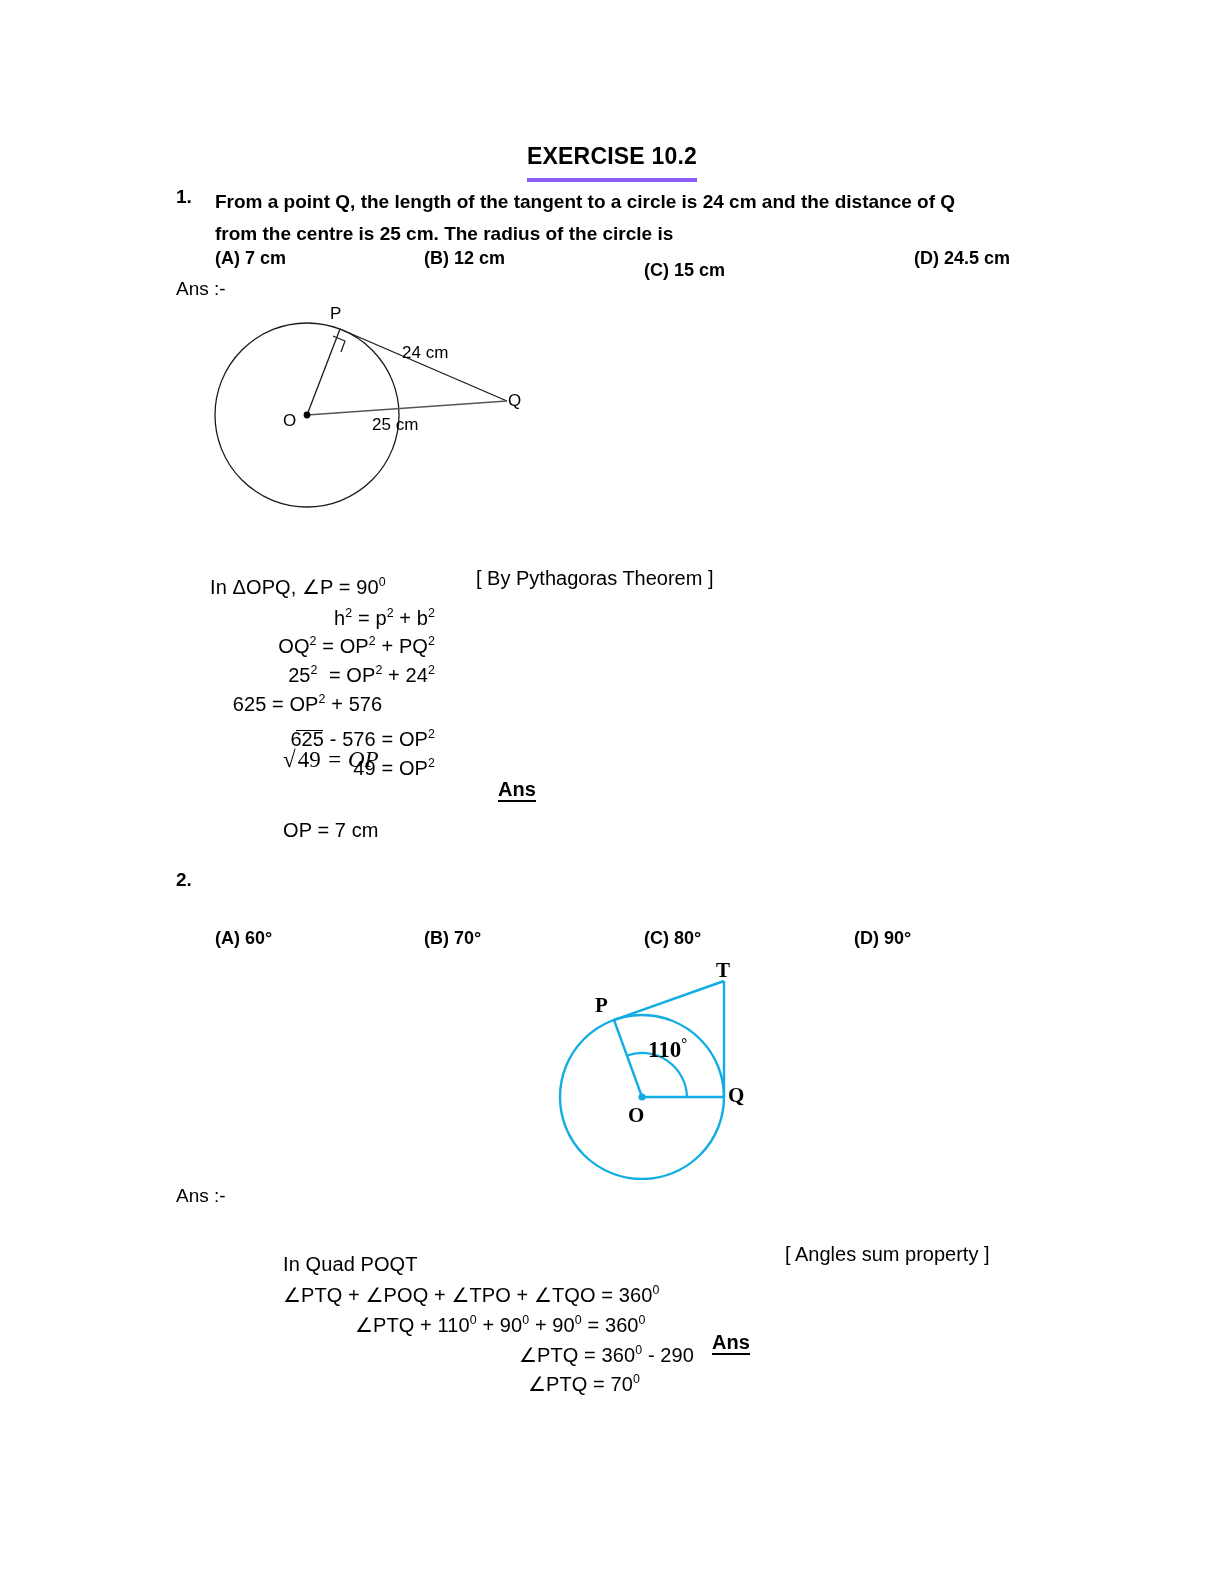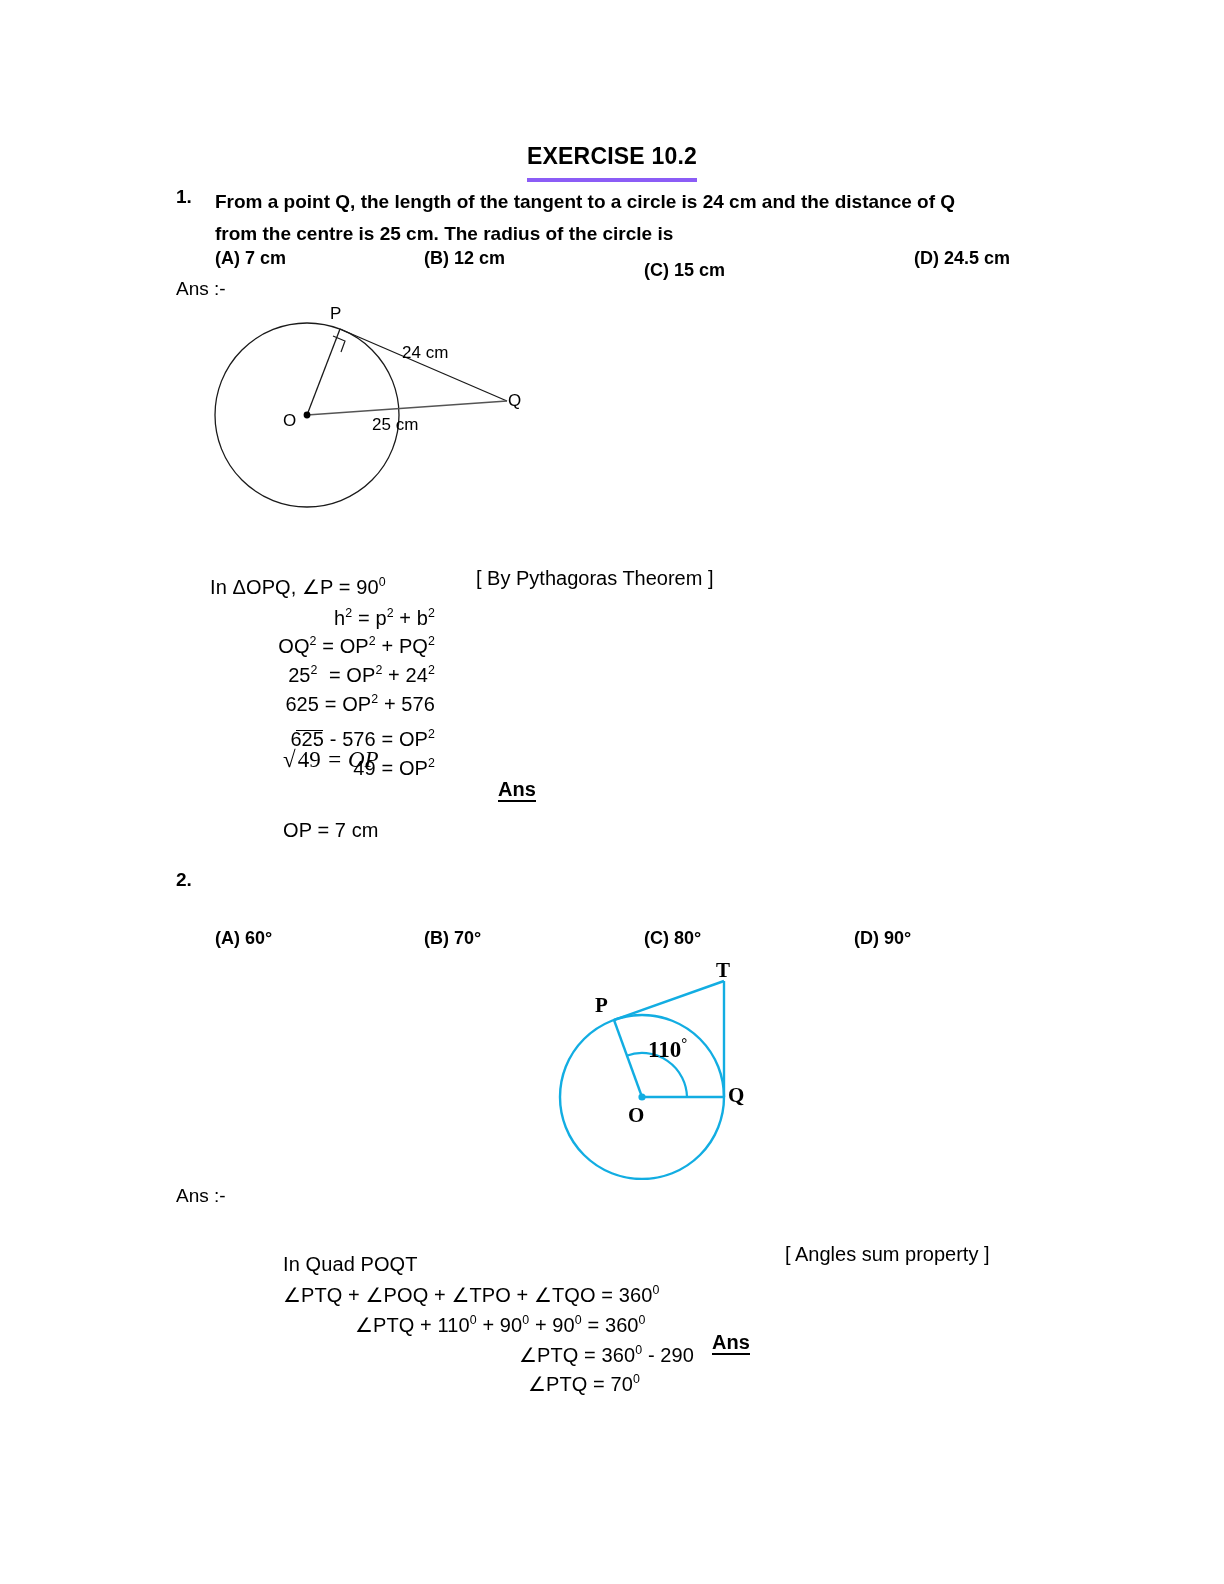--- a/index.html
+++ b/index.html
@@ -175,21 +175,21 @@
     <span>In ΔOPQ, ∠P = 90</span><sup>0</sup>
   </div>
 
   <div class="sol-line r" style="left:180px; top:567px; width:255px;text-align:right;">h<sup>2</sup> = p<sup>2</sup> + b<sup>2</sup></div>
   <div class="bracket-note" style="left:476px; top:567px;">[ By Pythagoras Theorem ]</div>
 
   <div class="sol-line r" style="left:180px; top:595px; width:255px;">OQ<sup>2</sup> = OP<sup>2</sup> + PQ<sup>2</sup></div>
 
   <div class="sol-line r" style="left:180px; top:624px; width:255px;">25<sup>2</sup>&nbsp; = OP<sup>2</sup> + 24<sup>2</sup></div>
 
-  <div class="sol-line r" style="left:180px; top:653px; width:255px;">625 = OP<sup>2</sup> + 576</div>
+  <div class="sol-line r" style="left:180px; top:653px; width:255px;text-align:center;">625 = OP<sup>2</sup> + 576</div>
 
   <div class="sol-line r" style="left:180px; top:688px; width:255px;">625 - 576 = OP<sup>2</sup></div>
 
   <div class="sol-line r" style="left:180px; top:717px; width:255px;">49 = OP<sup>2</sup></div>
 
   <div class="sqrt-line" style="left:283px; top:747px;">√<span class="radicand">49</span><span class="ital">= OP</span></div>
 
   <div class="sol-line" style="left:283px; top:779px;">OP = 7 cm</div>
   <div class="ans-mark" style="left:498px; top:779px;">Ans</div>
 

